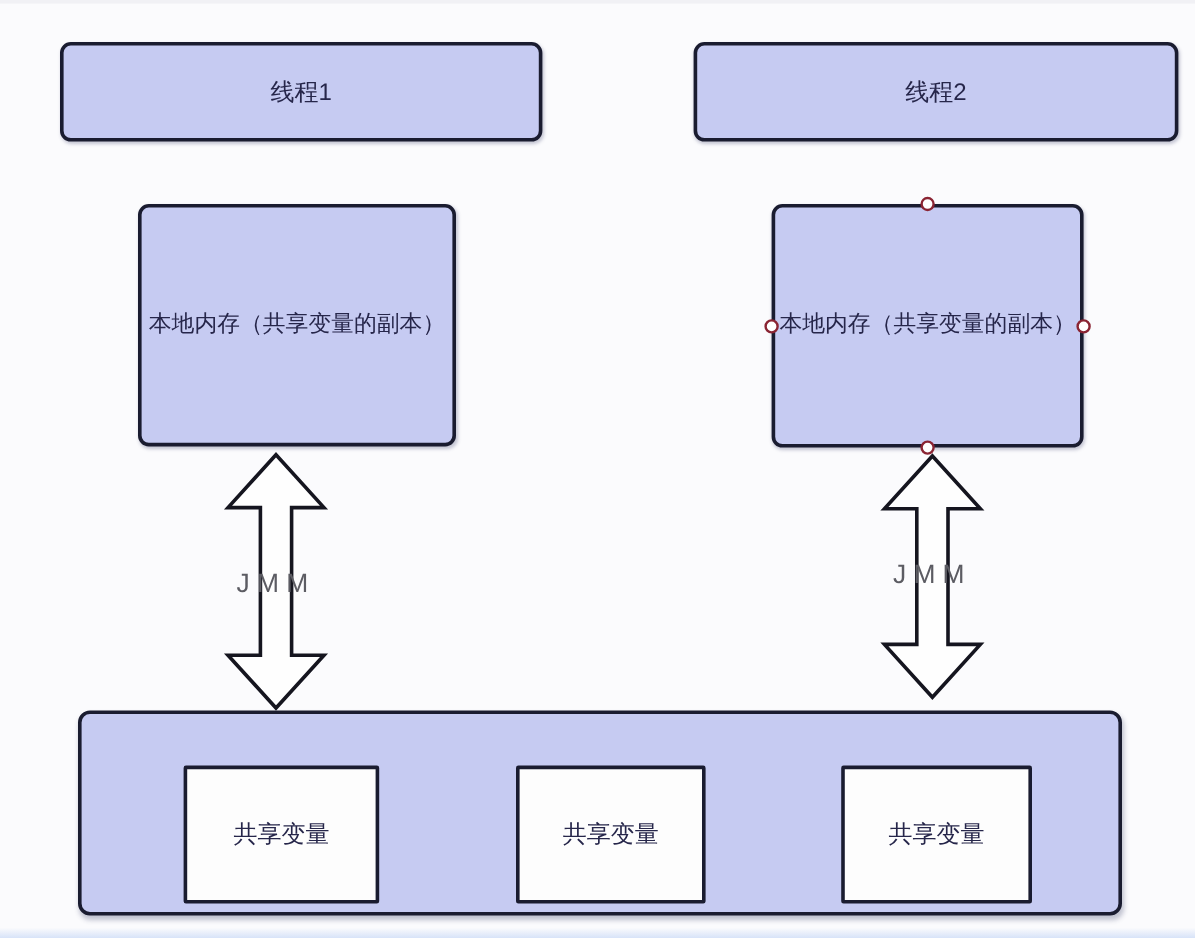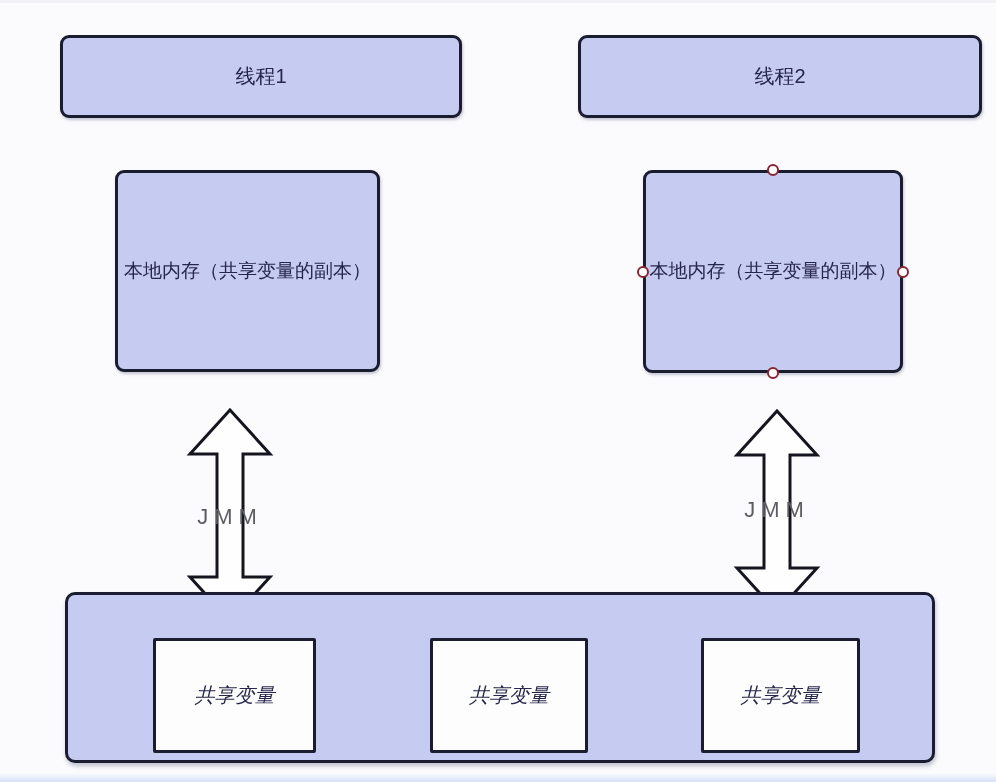--- a/index.html
+++ b/index.html
@@ -36,21 +36,21 @@
     align-items: center;
     justify-content: center;
     color: #26264a;
     box-shadow: 1px 2px 3px rgba(50,55,100,0.28);
   }
   .thread-box {
     width: 402px; height: 83px;
     border-radius: 9px;
     font-size: 20px;
   }
-  .thread-1 { left: 60px; top: 35px; }
+  .thread-1 { left: 50px; top: 35px; }
   .thread-2 { left: 578px; top: 35px; width: 404px; }
   .local-box {
     border-radius: 9px;
     flex-direction: row;
     font-size: 19px;
     line-height: 1.4;
     text-align: center;
   }
   .local-1 { left: 115px; top: 170px; width: 265px; height: 202px; }
   .local-2 { left: 643px; top: 170px; width: 260px; height: 203px; }
@@ -61,21 +61,20 @@
     border: 2px solid #8a2433;
     border-radius: 50%;
     z-index: 5;
   }
   .handle-top    { left: 50%; top: -9px;    transform: translateX(-50%); }
   .handle-bottom { left: 50%; bottom: -9px; transform: translateX(-50%); }
   .handle-left   { left: -9px; top: 50%;    transform: translateY(-50%); }
   .handle-right  { right: -9px; top: 50%;   transform: translateY(-50%); }
   .arrow-wrap {
     position: absolute;
-    margin-top: 31px;
   }
   .arrow-1 { left: 185px; top: 376px; width: 90px; height: 217px; }
   .arrow-2 { left: 732px; top: 377px; width: 90px; height: 207px; }
   .arrow-wrap svg { display: block; }
   .jmm-label {
     position: absolute;
     left: 0;
     width: 100%;
     text-align: center;
     font-size: 22px;
@@ -104,21 +103,20 @@
     top: 43px;
     height: 115px;
     background: #fdfdfd;
     border: 3px solid #1a1c30;
     border-radius: 2px;
     display: flex;
     align-items: center;
     justify-content: center;
     font-size: 20px;
     color: #26264a;
-    font-style: italic;
   }
   .shared-1 { left: 85px;  width: 163px; }
   .shared-2 { left: 362px; width: 158px; }
   .shared-3 { left: 633px; width: 159px; }
 </style>
 </head>
 <body>
 
 <div class="canvas">
 

